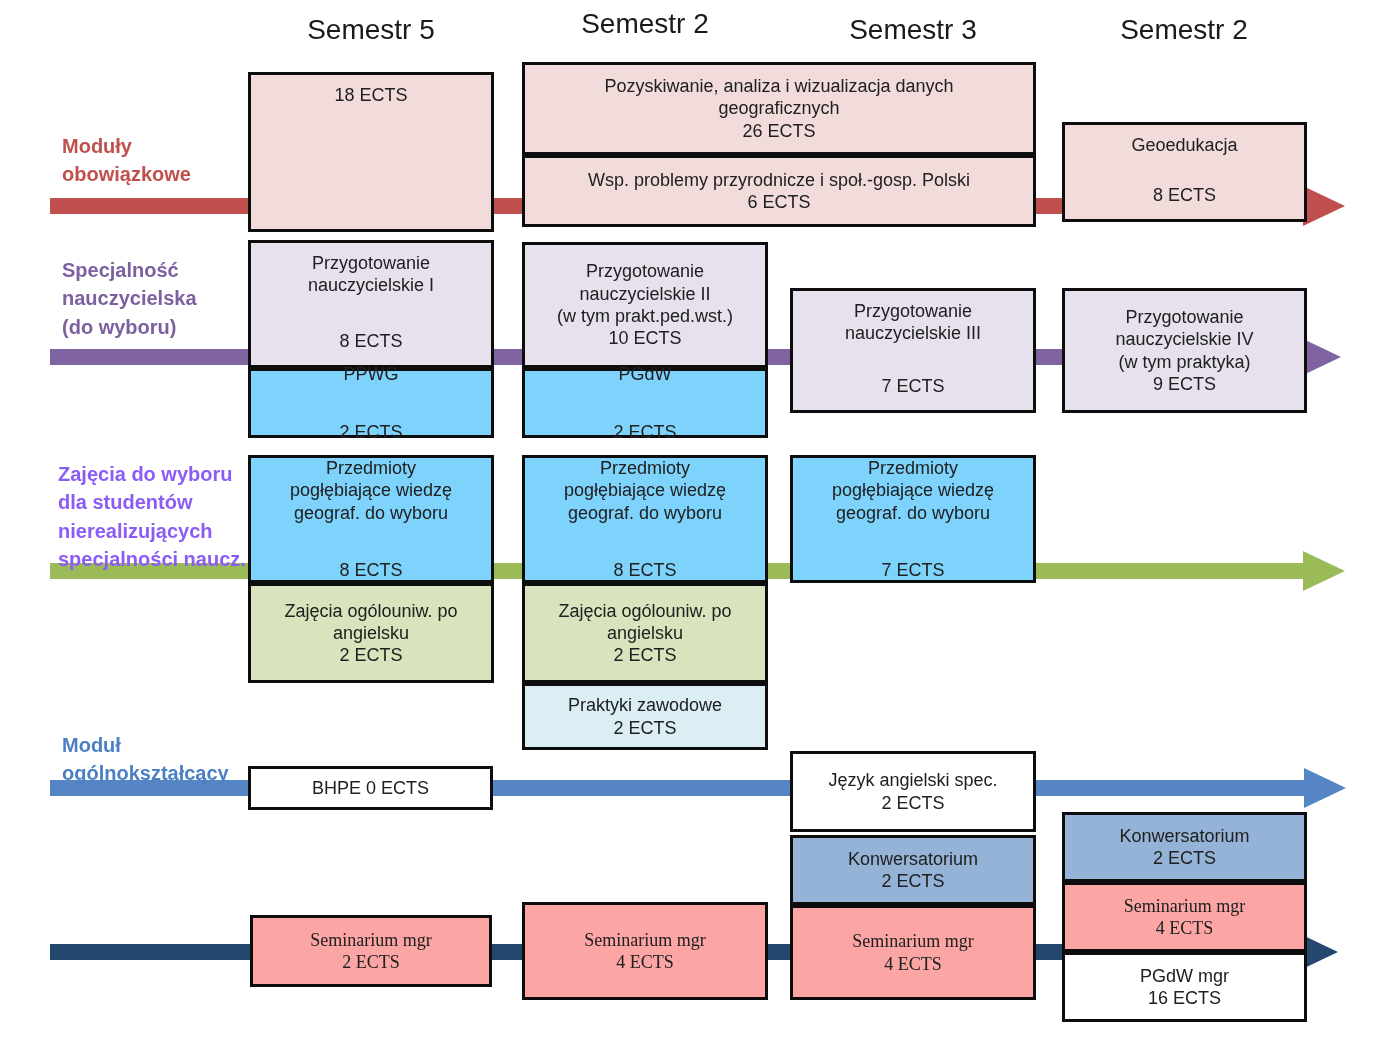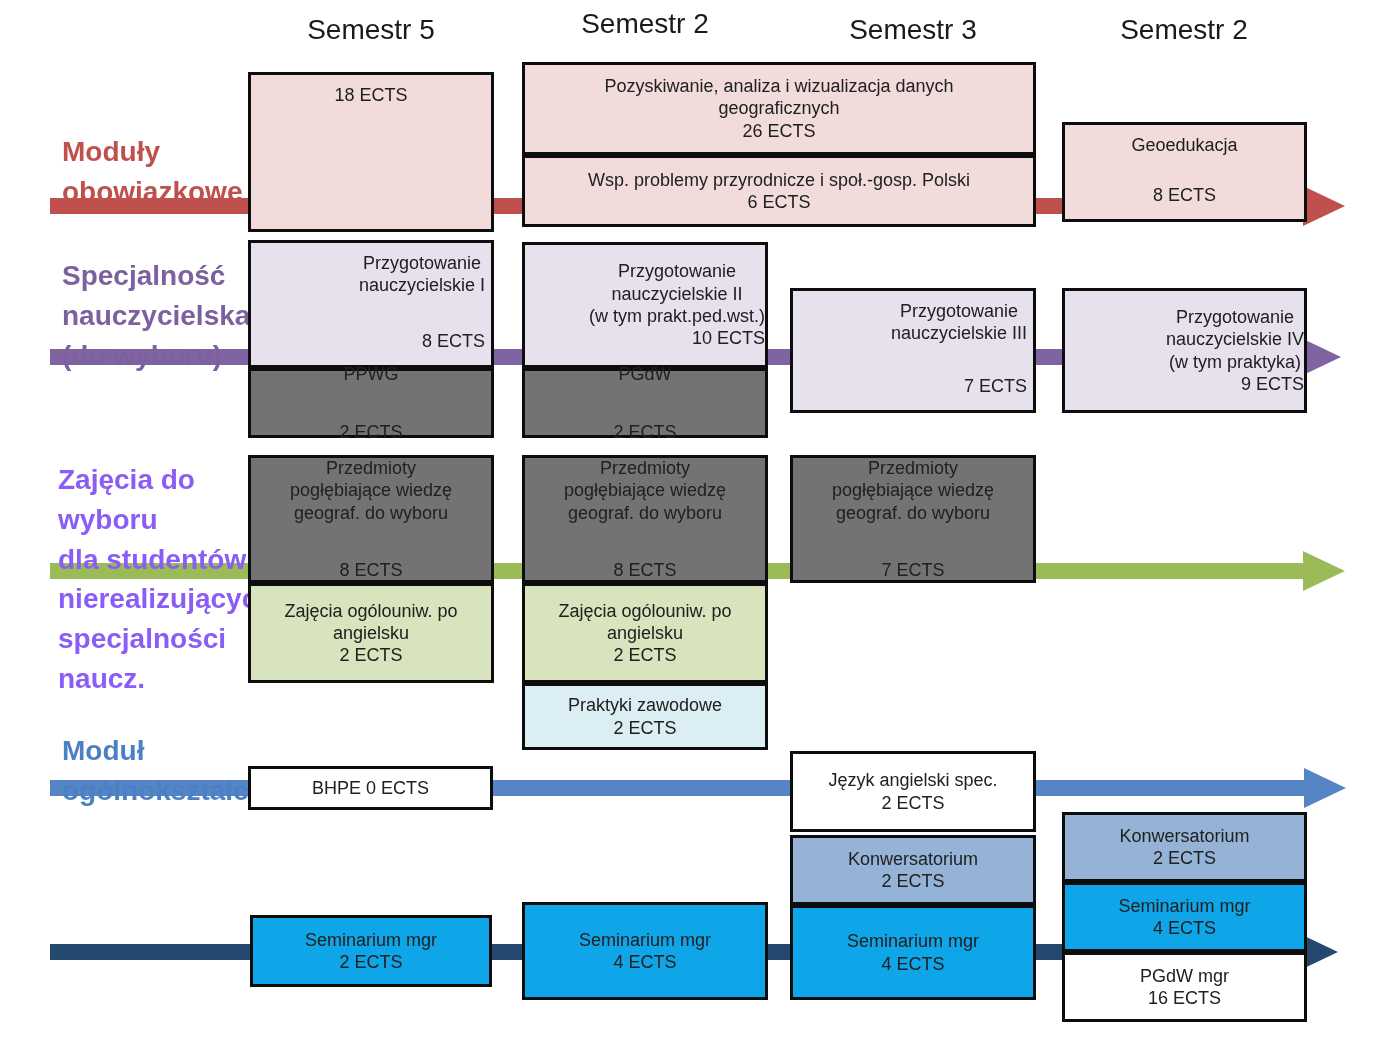--- a/index.html
+++ b/index.html
@@ -17,21 +17,21 @@
     width: 246px;
     text-align: center;
     font-size: 28px;
     color: #1a1a1a;
     z-index: 2;
     white-space: nowrap;
   }
   .row-label {
     position: absolute;
     font-weight: bold;
-    font-size: 28px;
+    font-size: 20px;
     line-height: 1.42;
     white-space: pre-line;
     z-index: 2;
   }
   .band {
     position: absolute;
     height: 16px;
     z-index: 0;
   }
   .head {
@@ -51,26 +51,26 @@
     align-items: center;
     justify-content: center;
     text-align: center;
     font-size: 18px;
     line-height: 1.24;
     z-index: 2;
   }
   .box .t, .box .e { white-space: pre-line; }
   .box.spread { justify-content: space-between; padding: 9px 6px 13px 6px; }
   .pink   { background: #F2DCDB; }
-  .purple { background: #E6E1ED; align-items: flex-end; }
-  .lgreen { background: #737373; gap: 35px; }
+  .purple { background: #E6E1ED; }
+  .lgreen { background: #7dd3fc; gap: 35px; }
   .mgreen { background: #D7E4BD; }
   .pblue  { background: #DAEEF3; }
   .konw   { background: #95B3D7; }
-  .semfill{ background: #0ea5e9; }
+  .semfill{ background: #fca5a5; font-family: Liberation Serif, serif; }
   .white  { background: #FFFFFF; }
   .c-red    { color: #C0504D; }
   .c-purple { color: #7D60A0; }
   .c-green  { color: #8b5cf6; }
   .c-blue   { color: #4C80C4; }
   .c-navy   { color: #1F497D; }
   .bg-red    { background: #C0504D; }
   .bg-purple { background: #8064A2; }
   .bg-green  { background: #9BBB59; }
   .bg-blue   { background: #5585C5; }

